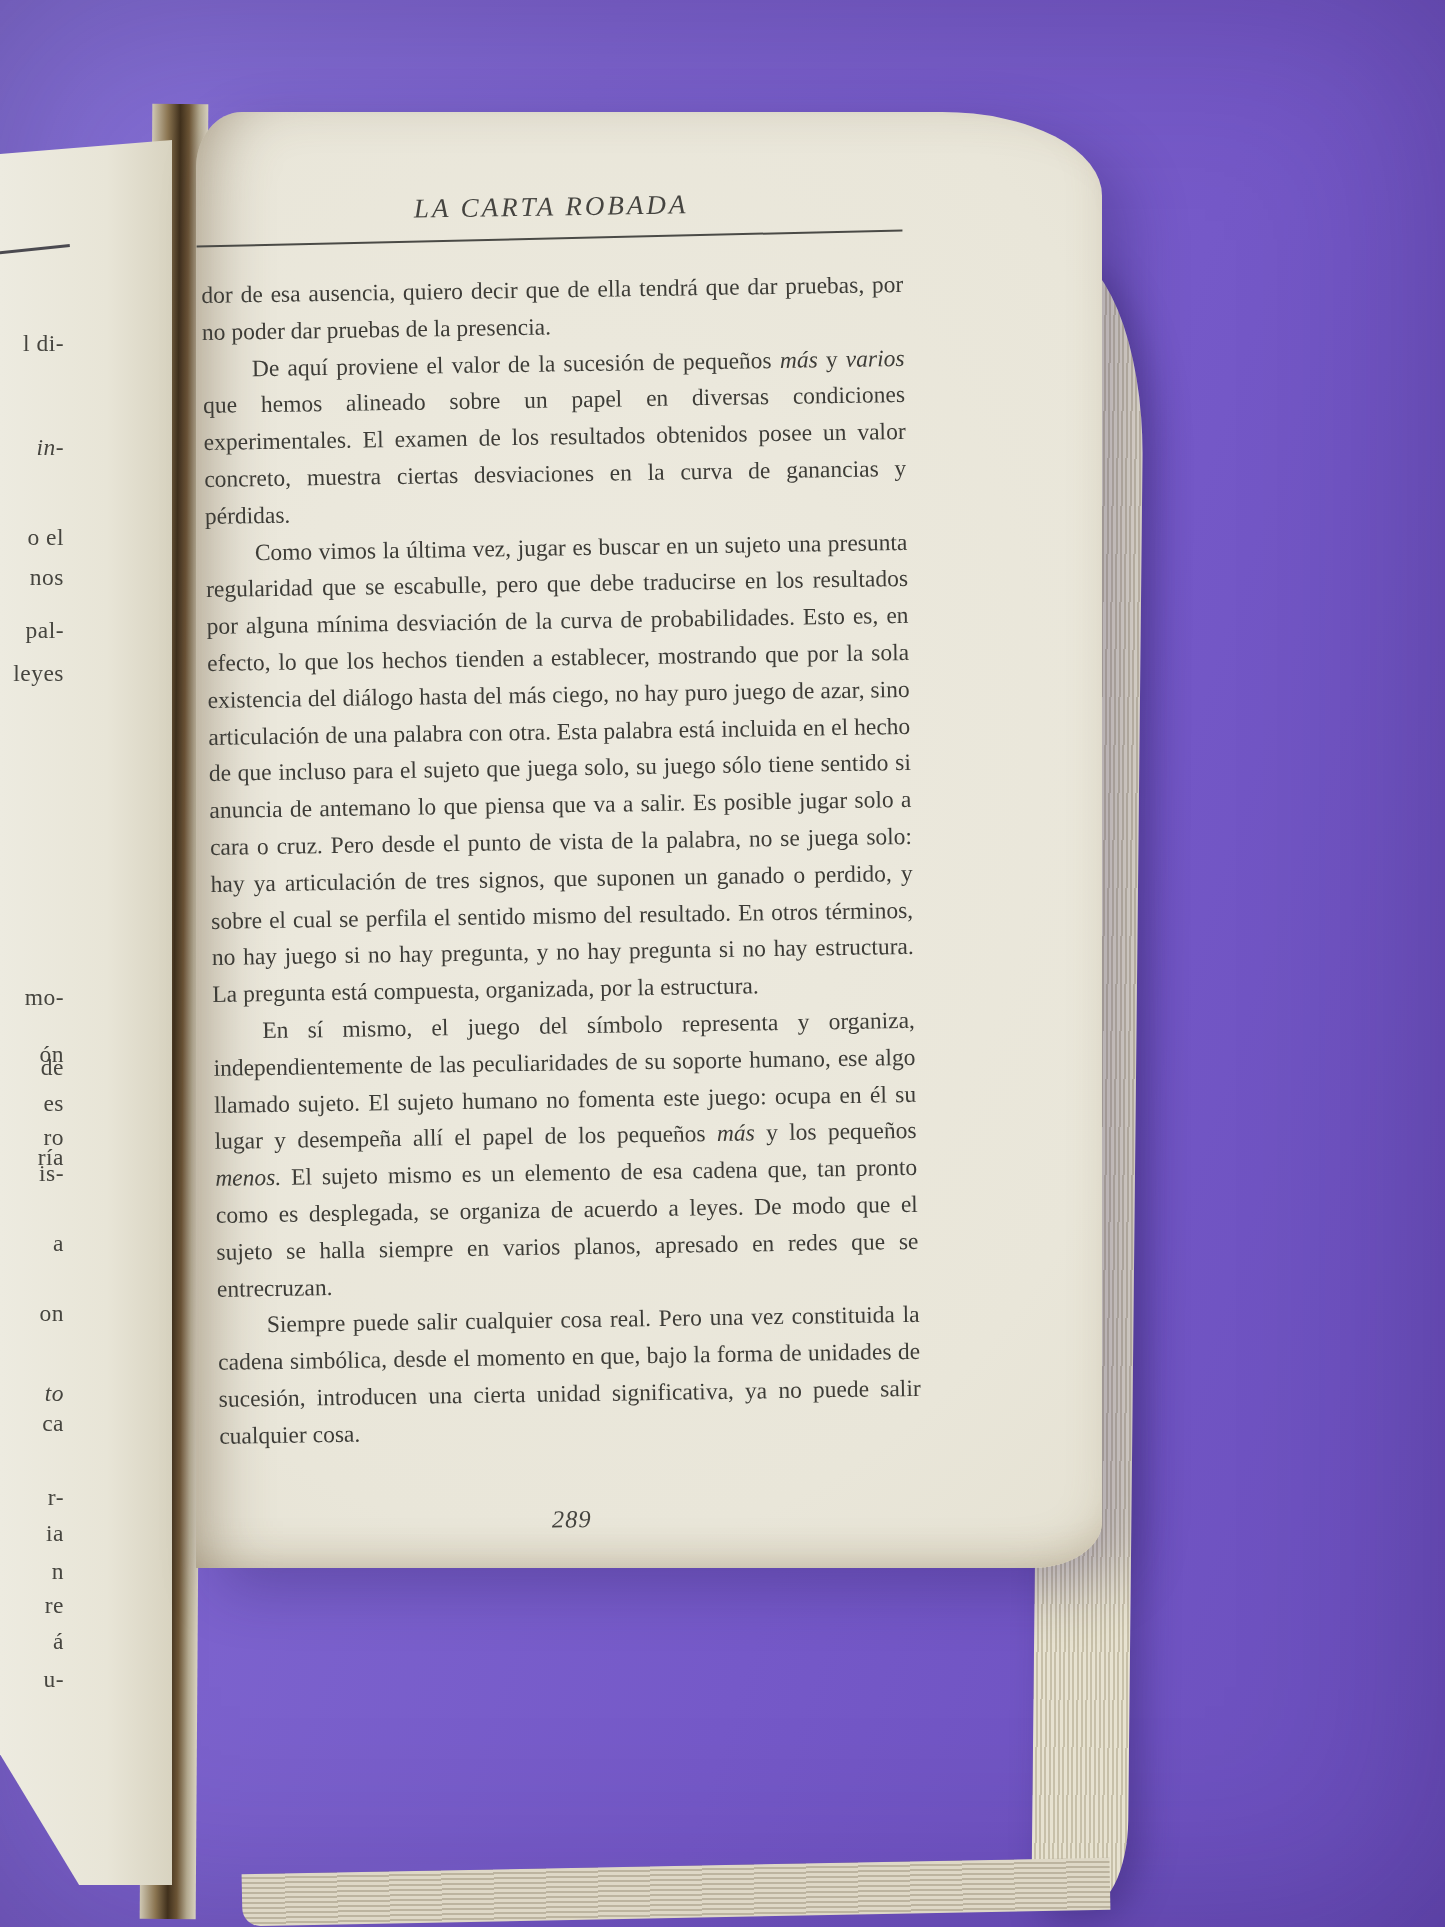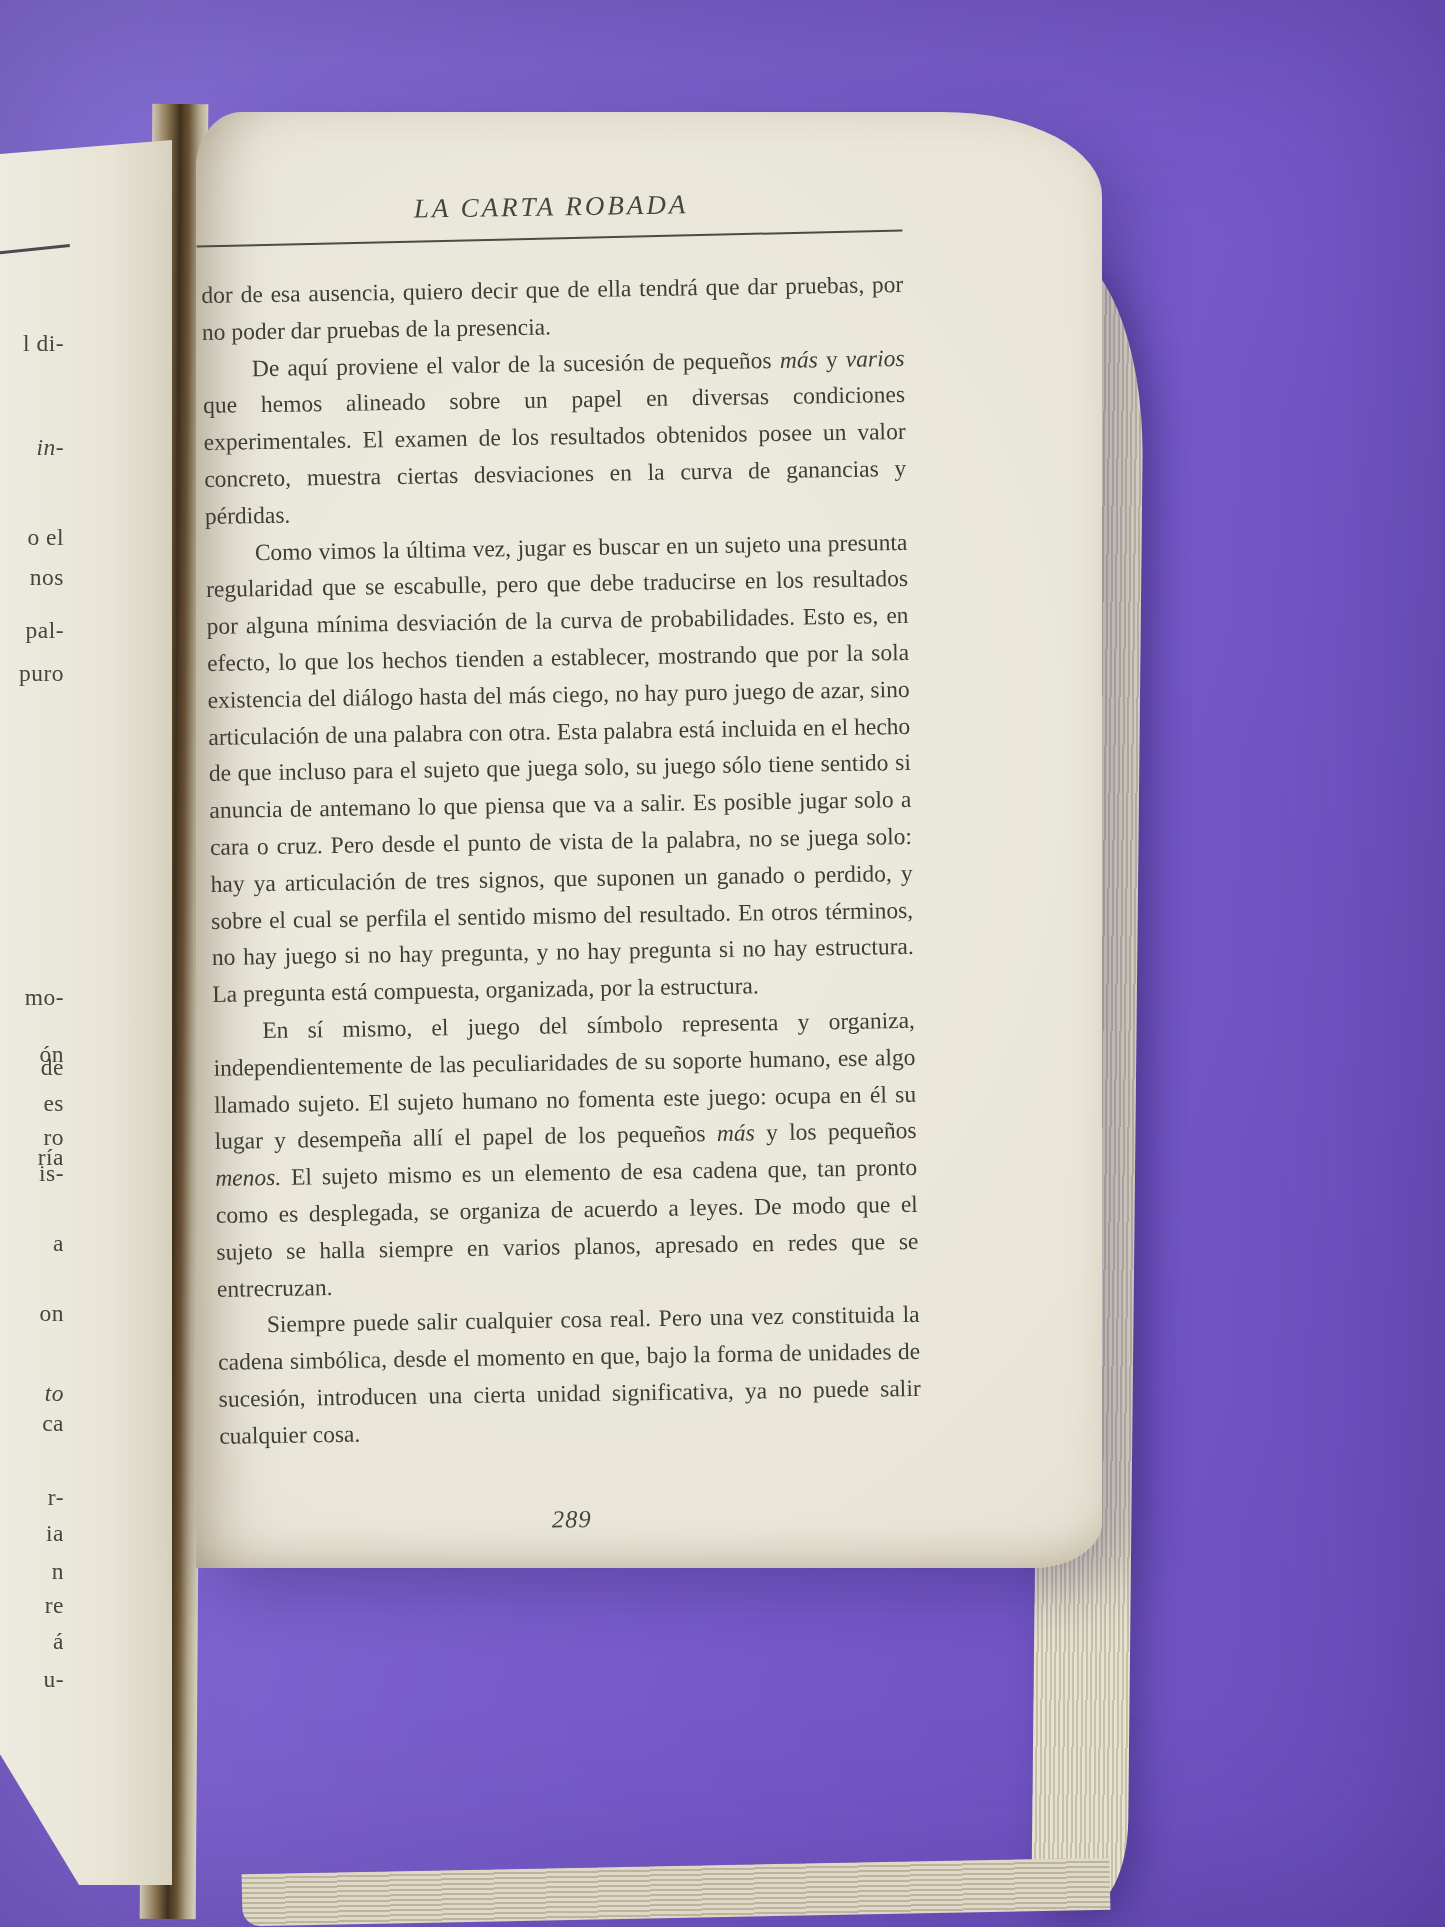--- a/index.html
+++ b/index.html
@@ -93,21 +93,21 @@
 
   <div class="left-page">
     <div class="lp-rule"></div>
   </div>
 
   <span class="frag" style="top:298px">l di-</span>
   <span class="frag it" style="top:402px">in-</span>
   <span class="frag" style="top:492px">o el</span>
   <span class="frag" style="top:532px">nos</span>
   <span class="frag" style="top:585px">pal-</span>
-  <span class="frag" style="top:628px">puro</span>
+  <span class="frag" style="top:628px">leyes</span>
   <span class="frag" style="top:952px">mo-</span>
   <span class="frag" style="top:1009px">ón</span>
   <span class="frag" style="top:1022px">de</span>
   <span class="frag" style="top:1058px">es</span>
   <span class="frag" style="top:1092px">ro</span>
   <span class="frag" style="top:1128px">is-</span>
   <span class="frag" style="top:1112px">ría</span>
   <span class="frag" style="top:1198px">a</span>
   <span class="frag" style="top:1268px">on</span>
   <span class="frag" style="top:1378px">ca</span>

